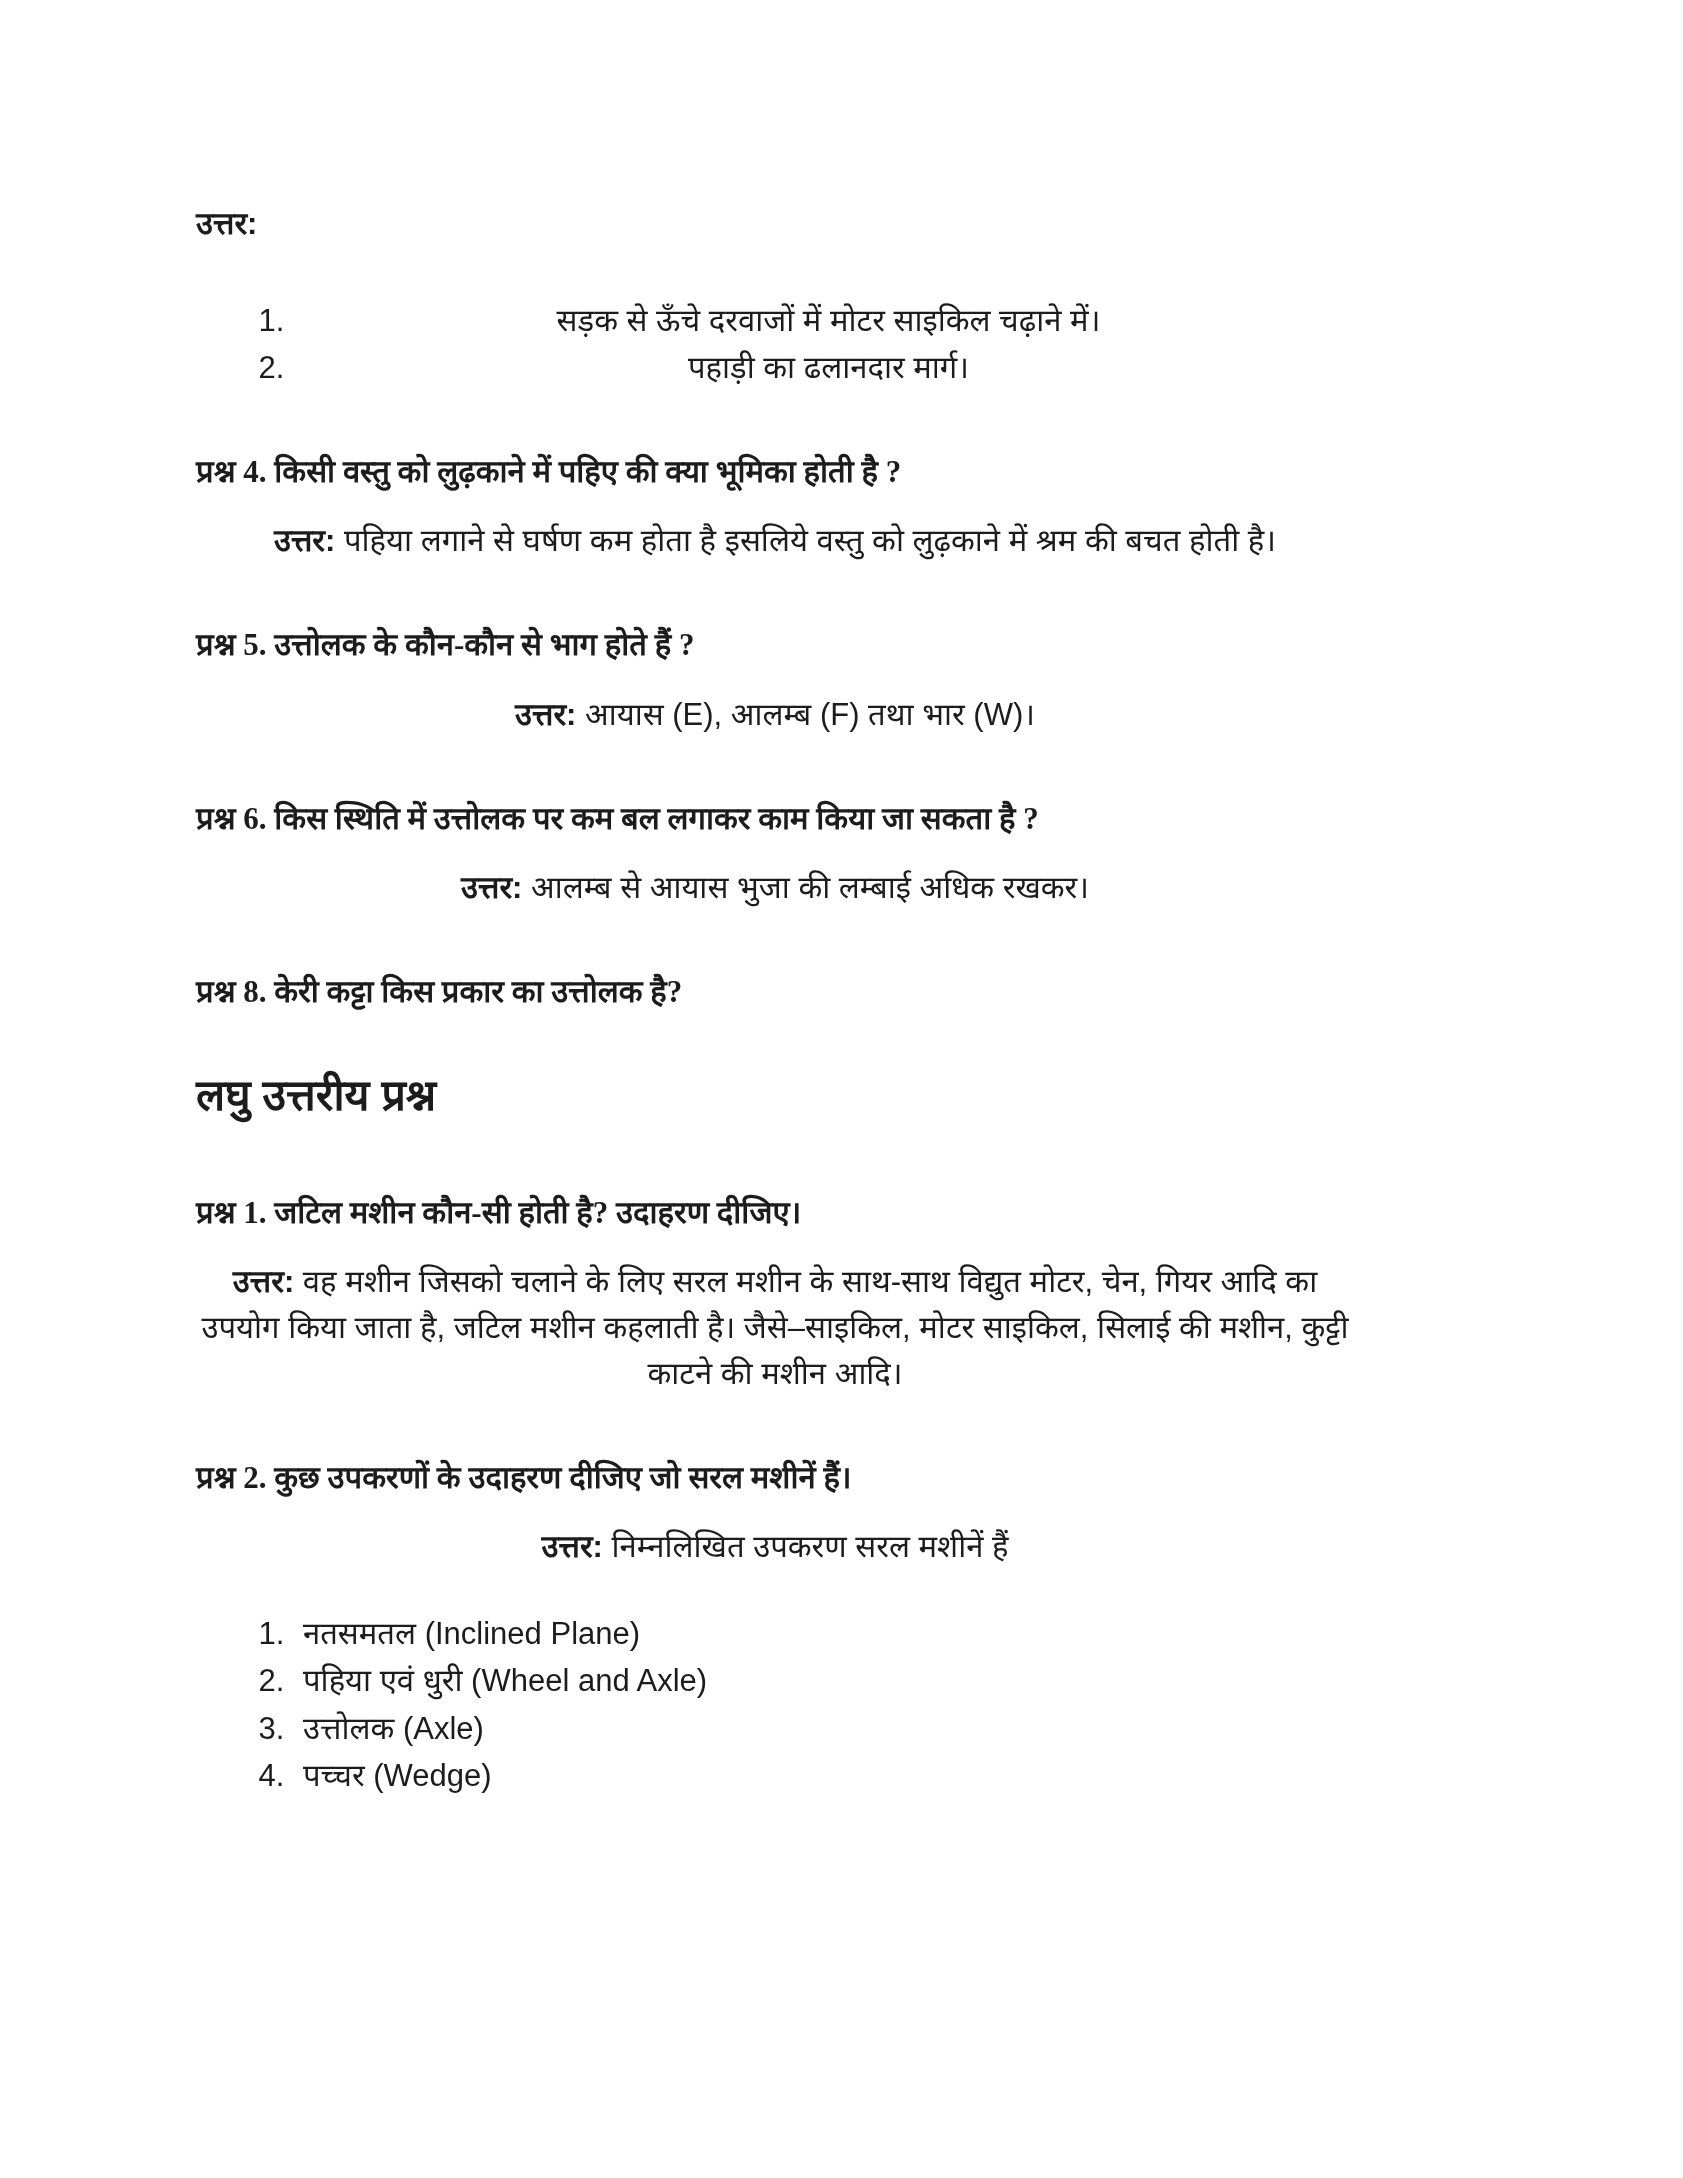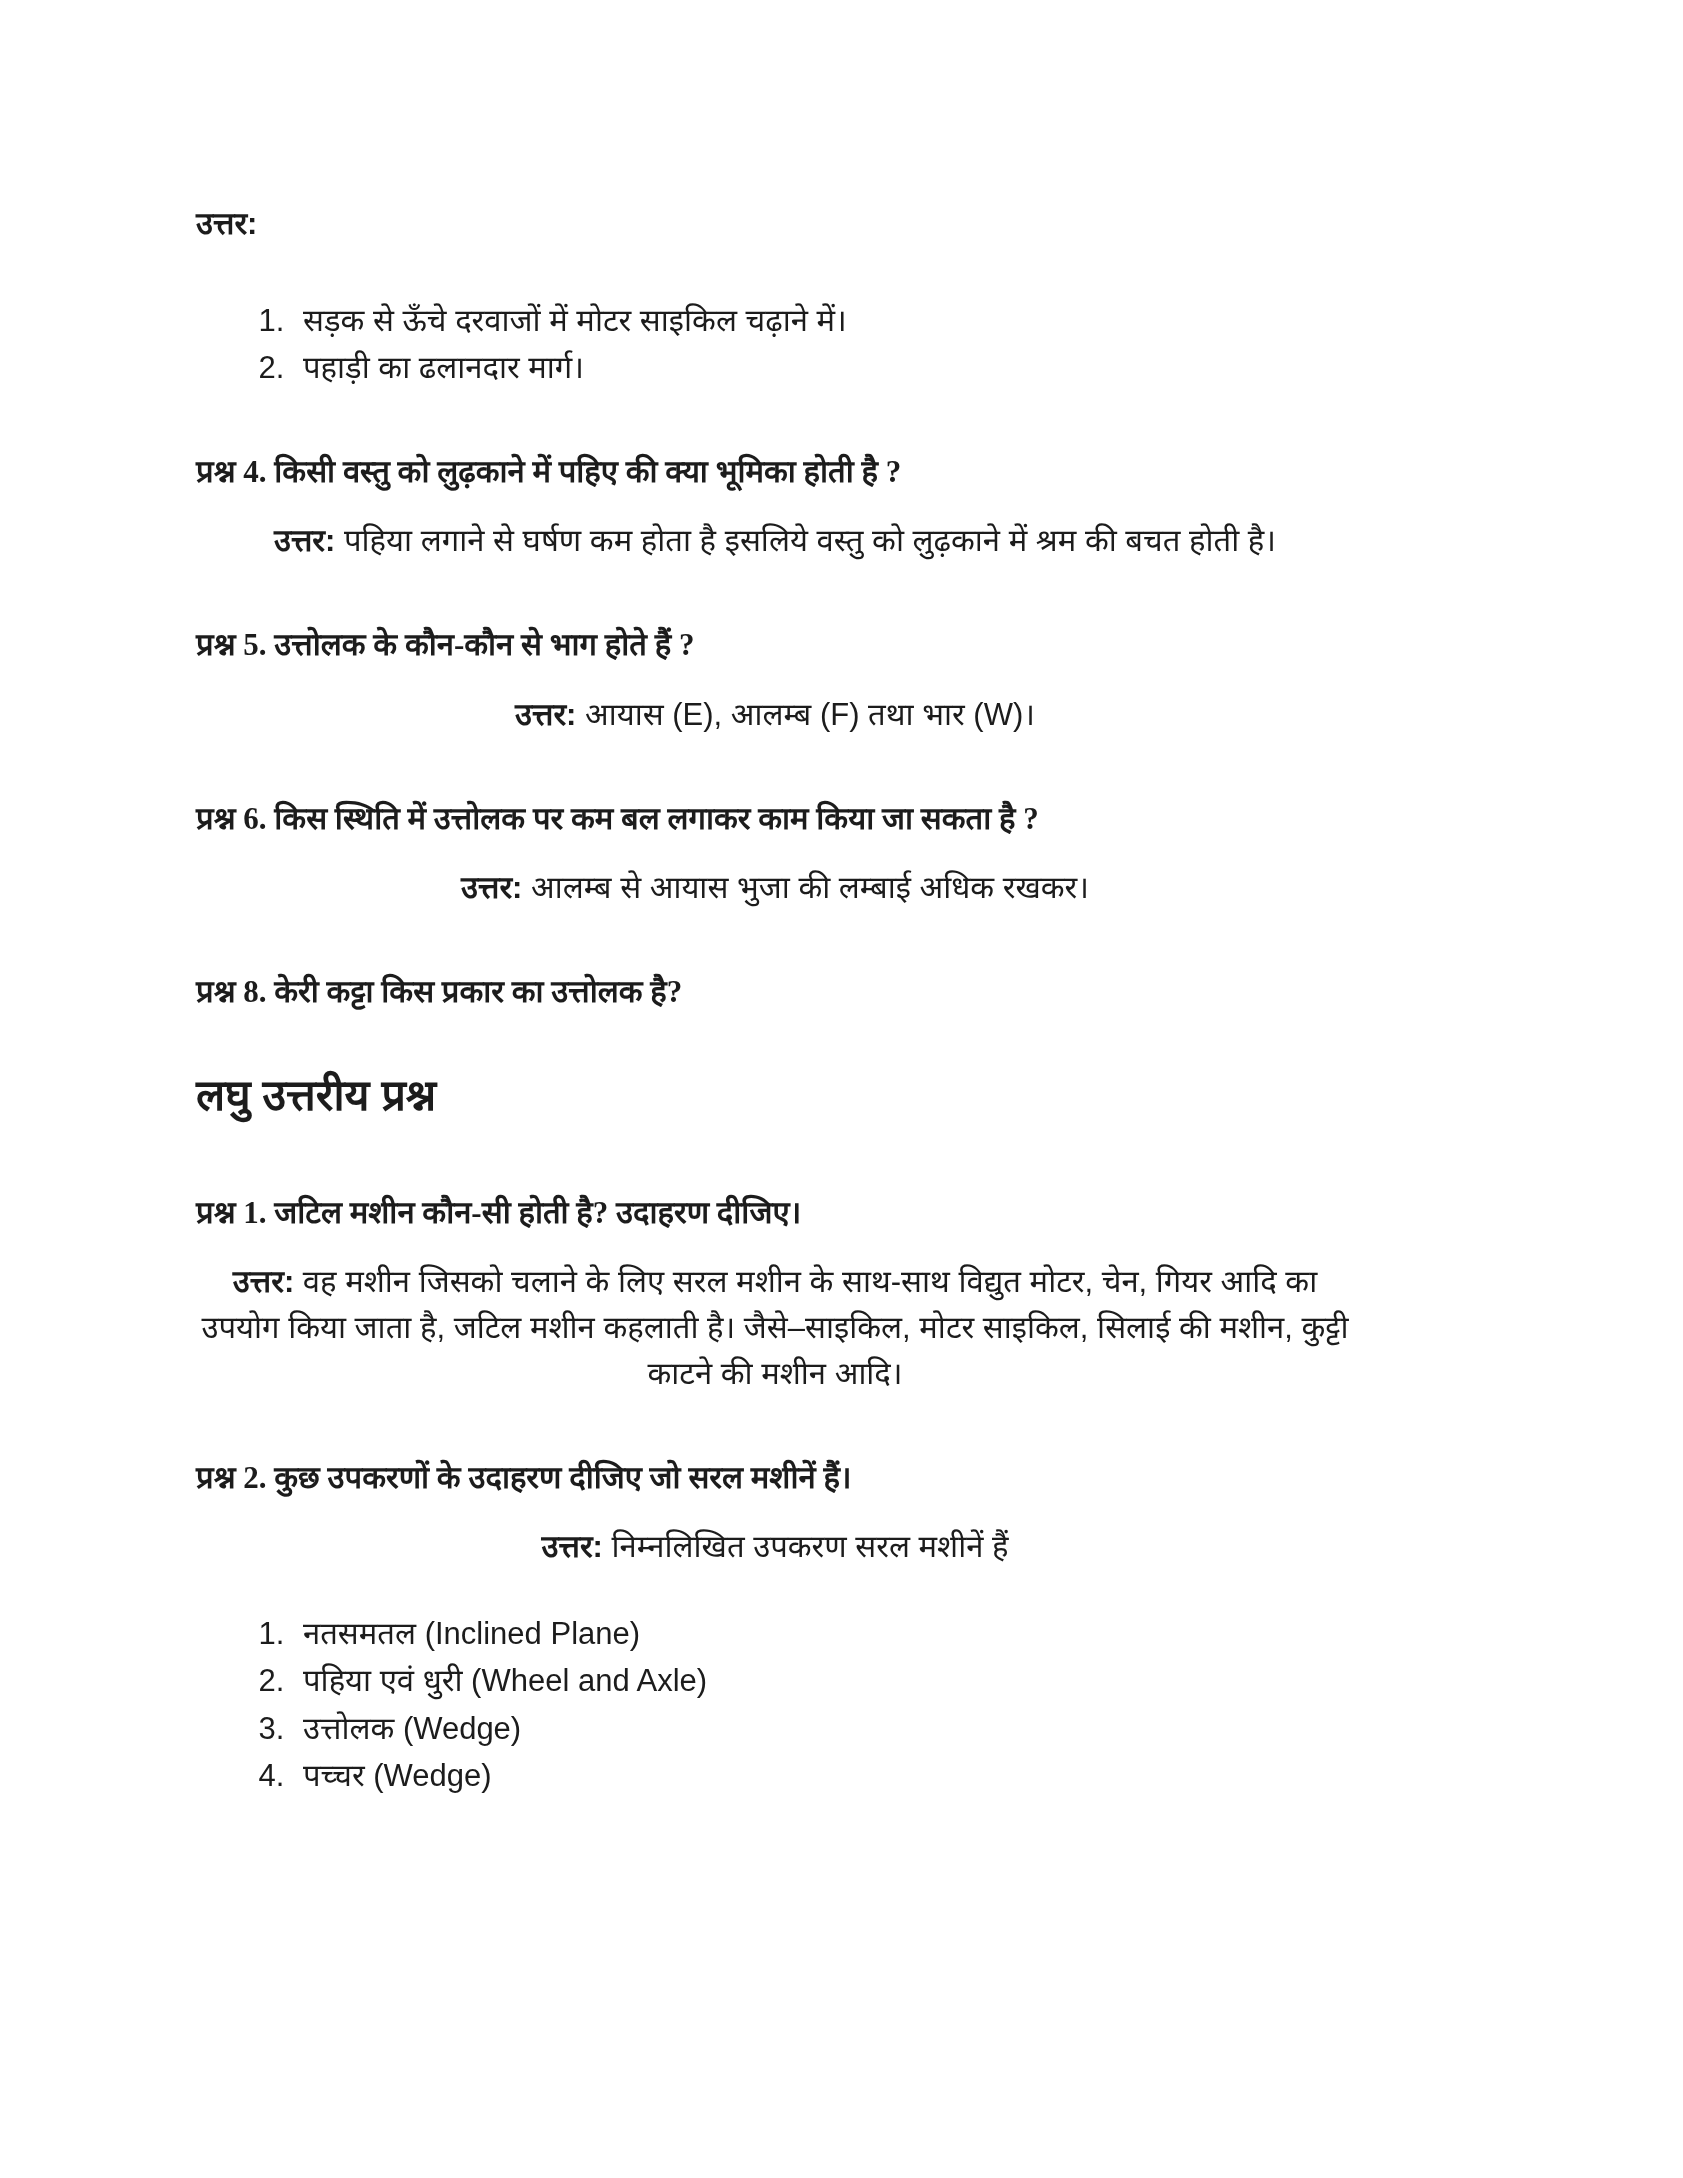--- a/index.html
+++ b/index.html
@@ -40,21 +40,21 @@
   ol.doc-list {
     list-style: decimal;
     padding-left: 97px;
     font-size: 31px;
     line-height: 1.52;
   }
   ol.doc-list li {
     padding-left: 10px;
   }
   
-  .mt-intro-list   { margin-top: 50px; }
+  .mt-intro-list   { margin-top: 50px; text-align: center; }
   .mt-question     { margin-top: 59px; }
   .mt-answer       { margin-top: 25px; text-align: center; }
   .mt-section      { margin-top: 56px; }
   .mt-q-after-sect { margin-top: 68px; }
   .mt-final-list   { margin-top: 40px; }
 </style>
 </head>
 <body>
 
 <div class="page">
@@ -97,18 +97,18 @@
 
   <h3 class="q-heading mt-question">प्रश्न 2. कुछ उपकरणों के उदाहरण दीजिए जो सरल मशीनें हैं।</h3>
   <p class="answer-para mt-answer">
     <span class="ans-label">उत्तर:</span>
     <span>निम्नलिखित उपकरण सरल मशीनें हैं</span>
   </p>
 
   <ol class="doc-list mt-final-list">
     <li>नतसमतल (Inclined Plane)</li>
     <li>पहिया एवं धुरी (Wheel and Axle)</li>
-    <li>उत्तोलक (Wedge)</li>
+    <li>उत्तोलक (Axle)</li>
     <li>पच्चर (Wedge)</li>
   </ol>
 
 </div>
 
 
 </body></html>

